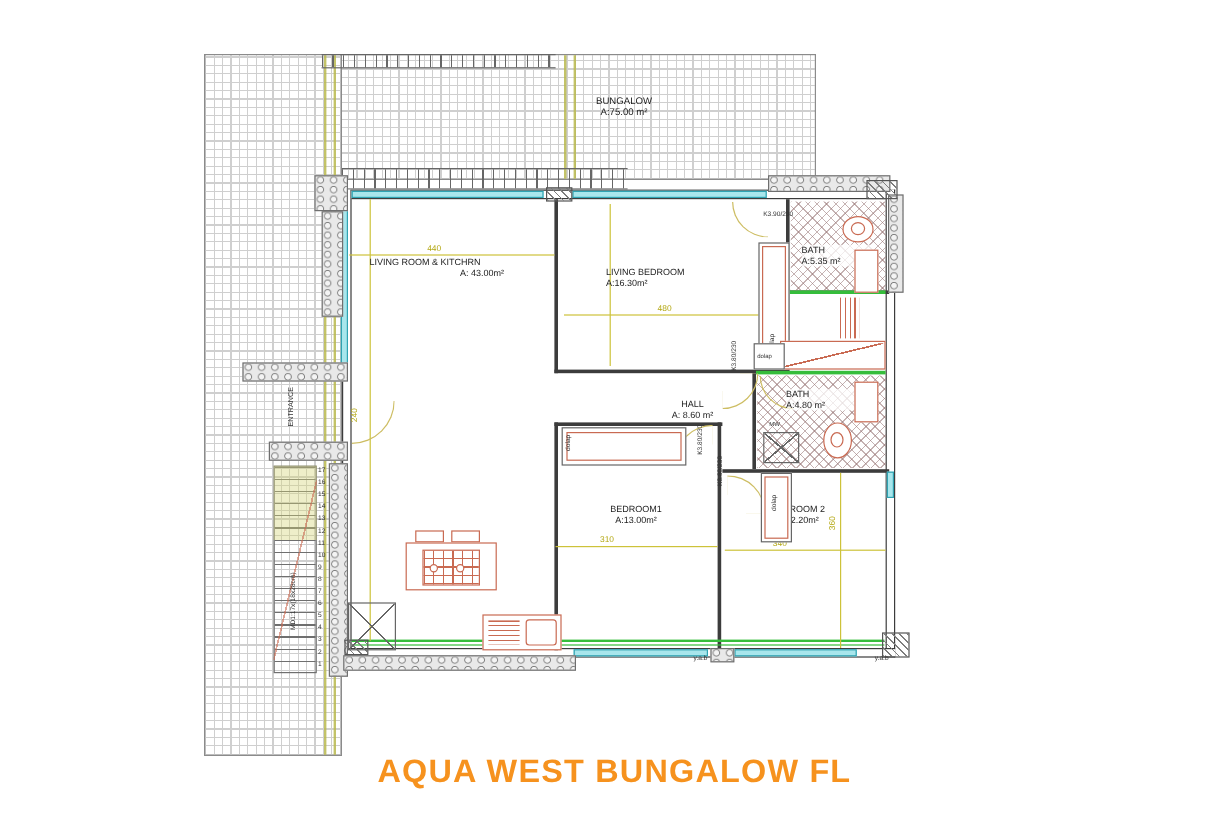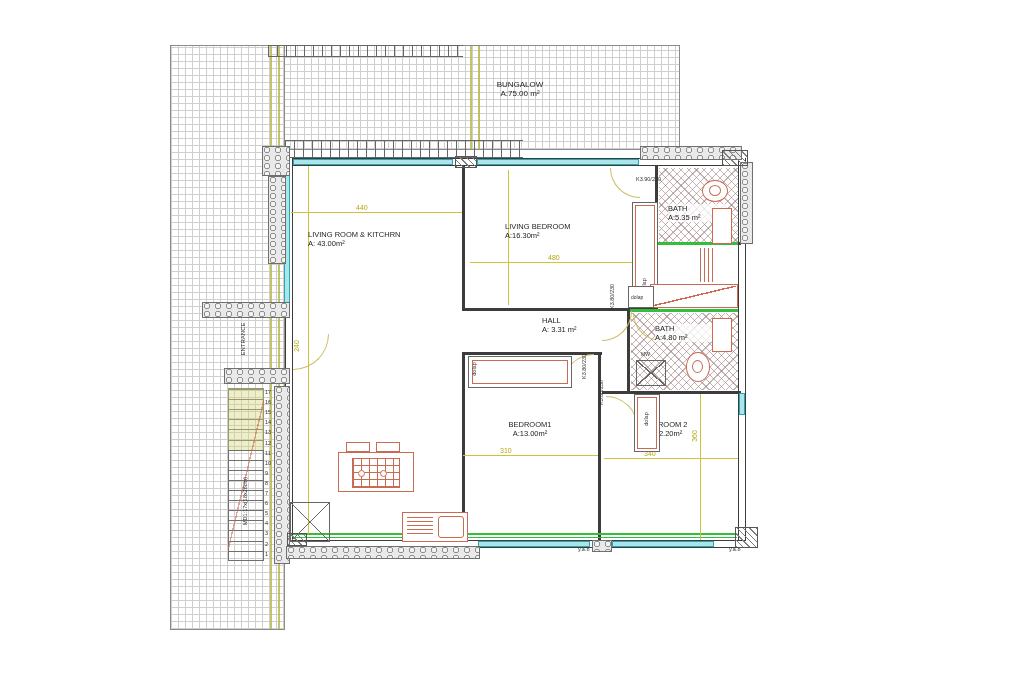--- a/index.html
+++ b/index.html
@@ -168,35 +168,35 @@
       <div class="stairnum" style="top: 121.2px;">5</div>
       <div class="stairnum" style="top: 131.3px;">4</div>
       <div class="stairnum" style="top: 141.4px;">3</div>
       <div class="stairnum" style="top: 151.5px;">2</div>
       <div class="stairnum" style="top: 161.6px;">1</div>
     </div>
   <div class="abs tiny rot" style="left:210px;top:498px;width:70px;text-align:center">MD1:17x(18x28cm)</div>
 
   <div class="abs tiny rot" style="left:218px;top:336px;width:50px;text-align:center;font-size:6px">ENTRANCE</div>
 
-  <div class="abs lbl" style="left:308px;top:230px;width:112px">
+  <div class="abs lbl" style="left:308px;top:214px;width:112px">
     <div>LIVING ROOM &amp; KITCHRN</div>
-    <div style="text-align:left">A: 43.00m²</div>
+    <div style="text-align:right">A: 43.00m²</div>
   </div>
   <div class="abs lbl" style="left:505px;top:222px;width:110px">
     <div>LIVING BEDROOM</div>
     <div>A:16.30m²</div>
   </div>
   <div class="abs lbl" style="left:668px;top:204px;width:60px;background:rgba(255,255,255,.75)">
     <div>BATH</div>
     <div>A:5.35 m²</div>
   </div>
-  <div class="abs lbl" style="left:542px;top:316px;width:70px;">
+  <div class="abs lbl" style="left:542px;top:332px;width:70px;text-align:center">
     <div>HALL</div>
-    <div>A: 3.31 m²</div>
+    <div>A: 8.60 m²</div>
   </div>
   <div class="abs lbl" style="left:655px;top:324px;width:60px;background:rgba(255,255,255,.75)">
     <div>BATH</div>
     <div>A:4.80 m²</div>
   </div>
   <div class="abs lbl" style="left:488px;top:420px;width:84px;text-align:center">
     <div>BEDROOM1</div>
     <div>A:13.00m²</div>
   </div>
   <div class="abs lbl" style="left:620px;top:420px;width:90px;text-align:center">
@@ -244,13 +244,14 @@
   <div class="abs" style="left:352px;top:458px;width:48px;height:30px;border:1px solid #c96a52;background:
        repeating-linear-gradient(0deg,#c96a52 0 1px,transparent 1px 7px),
        repeating-linear-gradient(90deg,#c96a52 0 1px,transparent 1px 8px)"></div>
   <div class="abs fx ellipse" style="left:358px;top:470px;width:7px;height:7px"></div>
   <div class="abs fx ellipse" style="left:380px;top:470px;width:7px;height:7px"></div>
   <div class="abs fx" style="left:402px;top:512px;width:66px;height:30px"></div>
   <div class="abs stripesH" style="left:407px;top:517px;width:26px;height:20px"></div>
   <div class="abs fx" style="left:438px;top:516px;width:26px;height:22px;border-radius:3px"></div>
   <div class="abs xbox" style="left:290px;top:502px;width:40px;height:40px"></div>
 
+  <div class="title" style="color: rgb(246, 146, 30);">AQUA WEST BUNGALOW FL</div>
 </div>
 
 </body></html>

